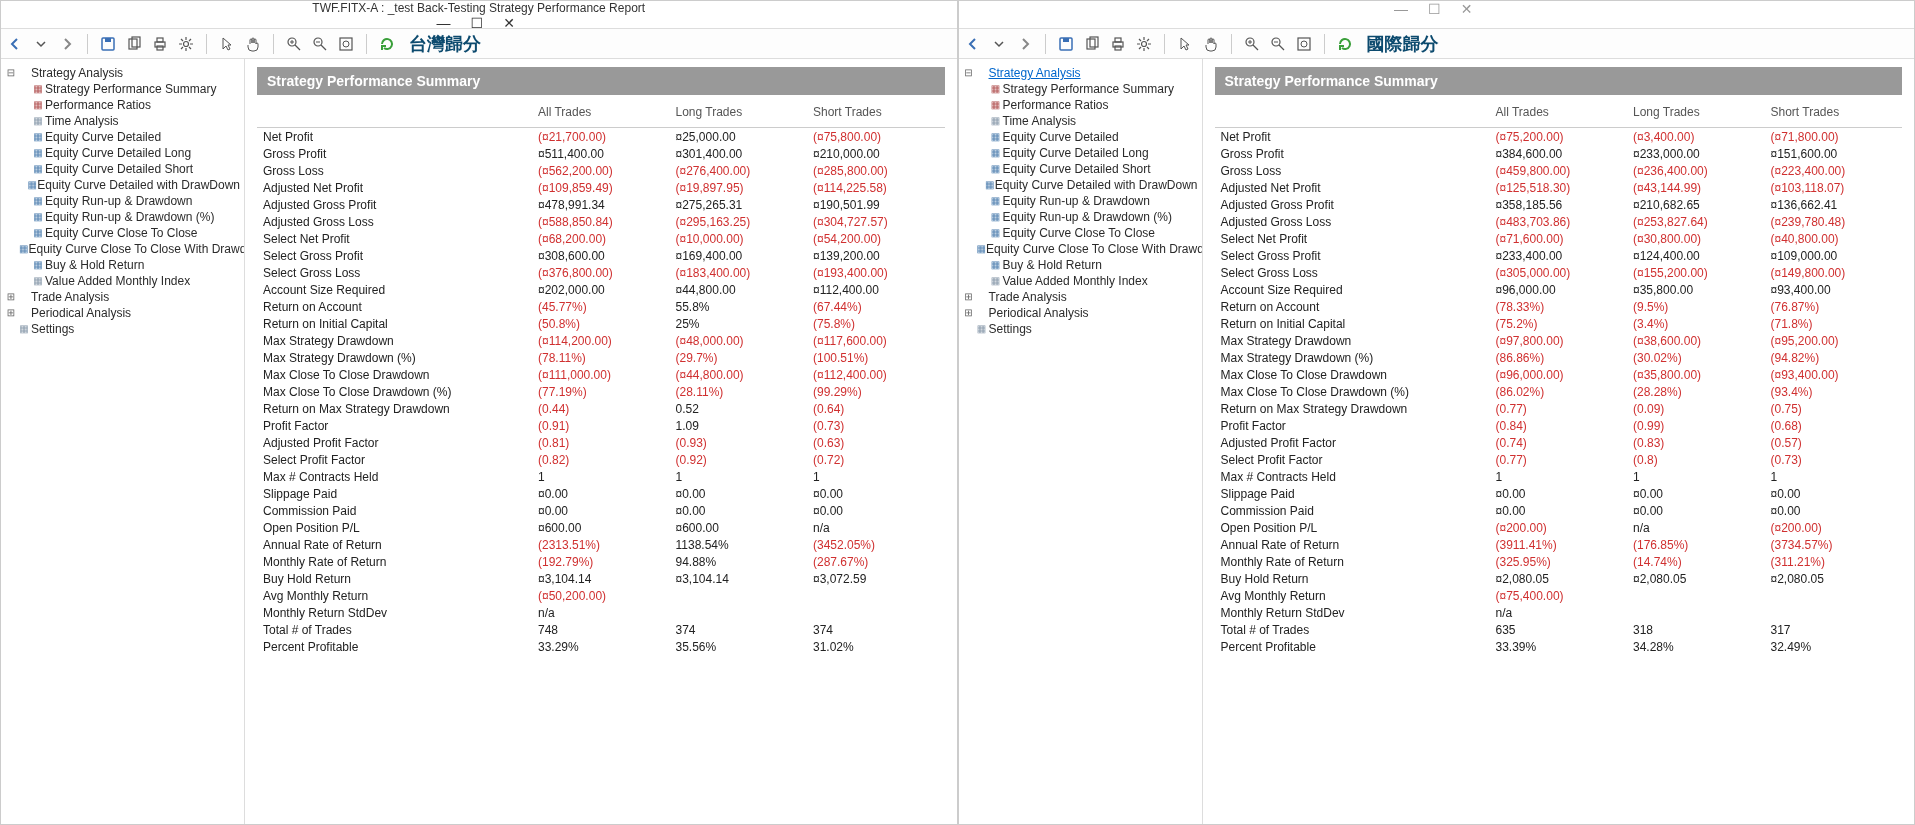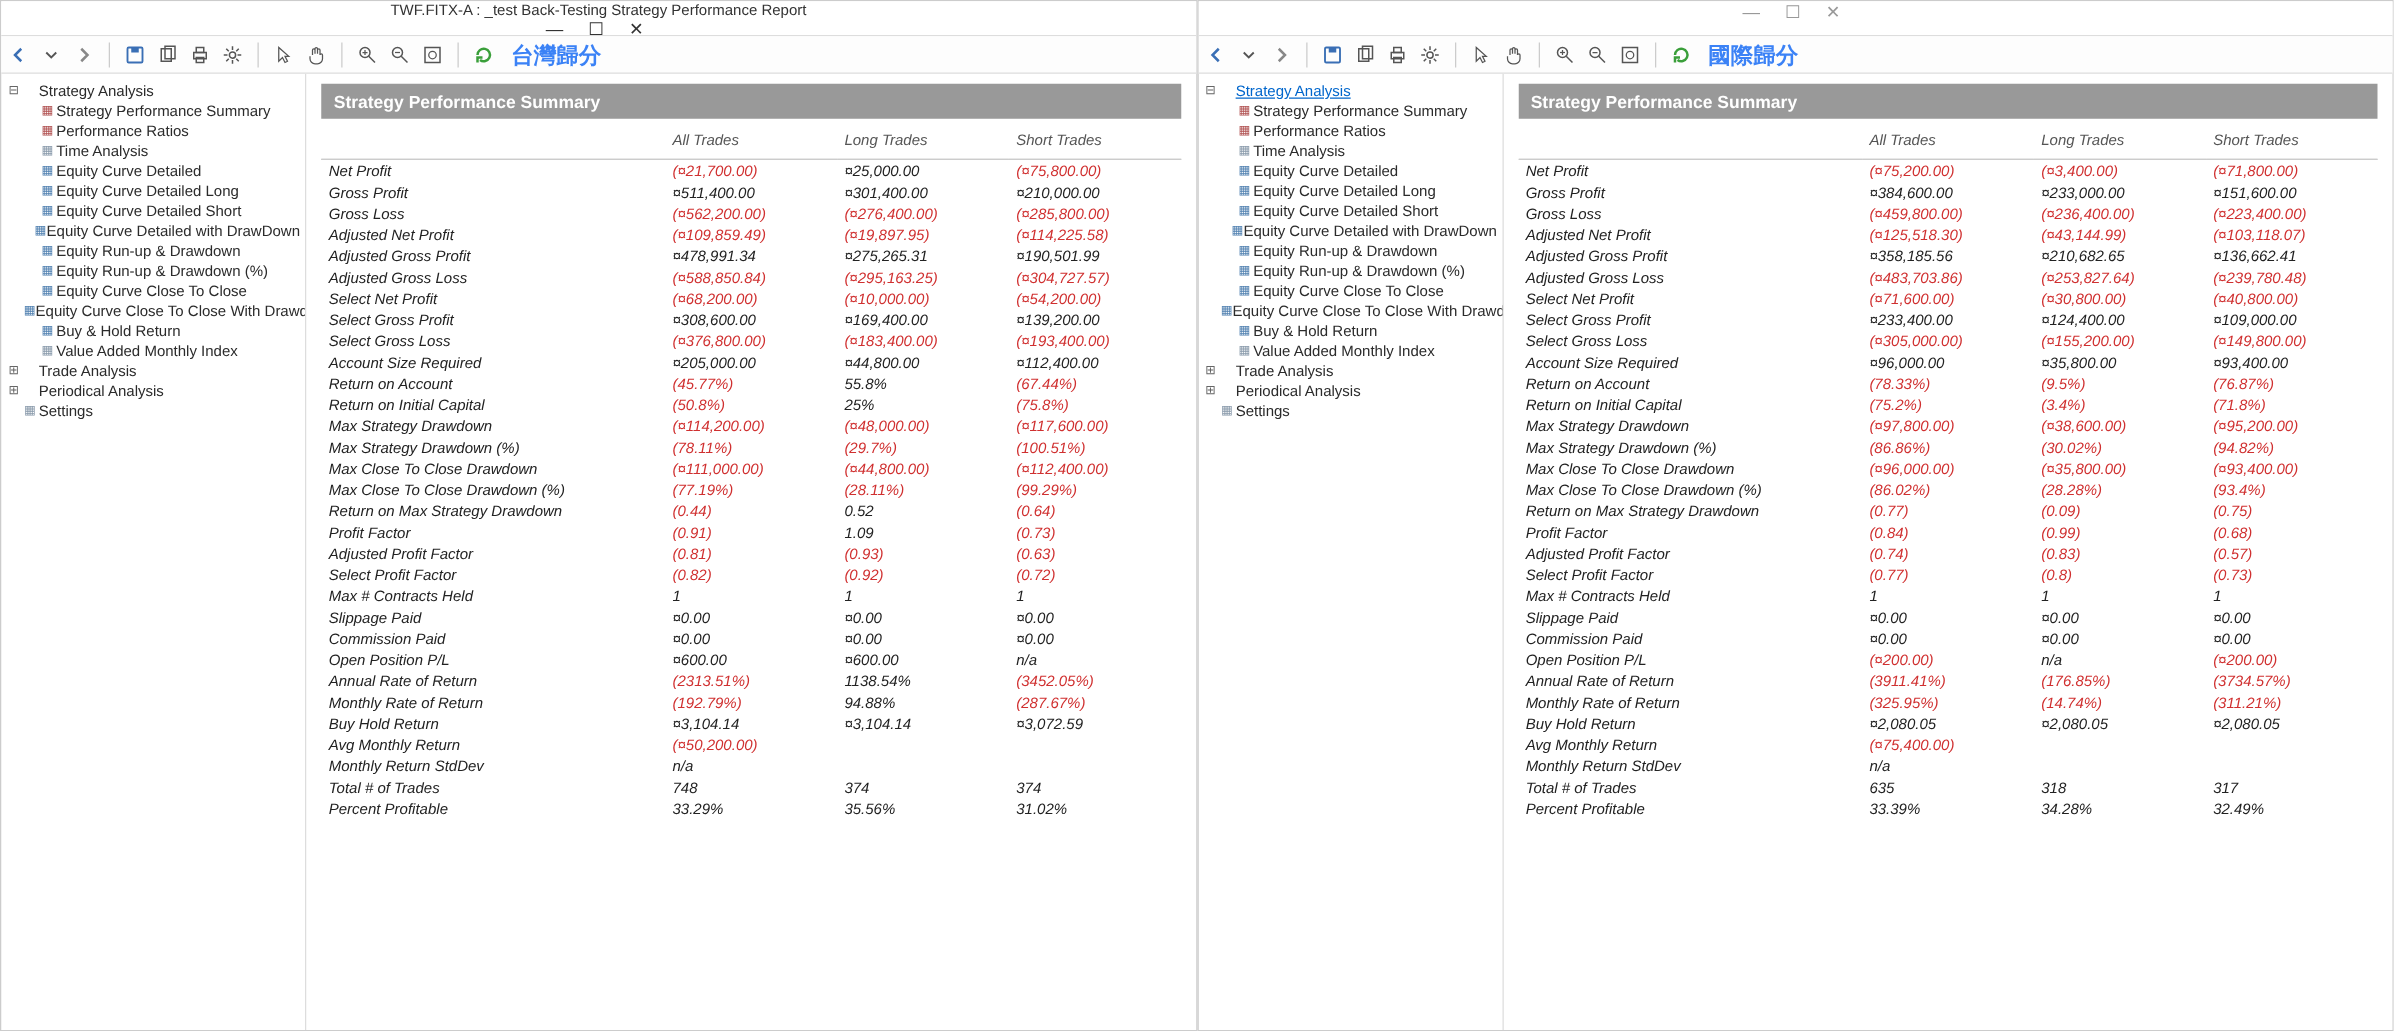--- a/index.html
+++ b/index.html
@@ -7,35 +7,35 @@
 .app { flex: 1; display: flex; flex-direction: column; border: 1px solid #ccc; }
 .titlebar { display: flex; align-items: center; height: 28px; padding: 0 8px; background: #fff; border-bottom: 1px solid #ddd; flex-direction: column; }
 .titlebar.inactive { color: #999; }
 .titlebar-title { flex: 1; font-size: 12px; }
 .titlebar-controls { display: flex; gap: 20px; padding-right: 6px; }
 .titlebar-controls span { cursor: pointer; font-size: 14px; }
 .toolbar { display: flex; align-items: center; height: 30px; padding: 0 6px; gap: 10px; border-bottom: 1px solid #ddd; background: #fdfdfd; }
 .toolbar .sep { width: 1px; height: 20px; background: #ccc; margin: 0 2px; }
 .toolbar .icon { width: 16px; height: 16px; display: inline-flex; align-items: center; justify-content: center; color: #555; cursor: pointer; }
 .toolbar .icon svg { width: 16px; height: 16px; }
-.toolbar .tag { font-weight: bold; font-size: 18px; color: #3b82f6; font-family: "Microsoft JhengHei", sans-serif; margin-left: 4px; }
+.toolbar .tag { font-weight: bold; font-size: 18px; color: #0c4a6e; font-family: "Microsoft JhengHei", sans-serif; margin-left: 4px; }
 .body { flex: 1; display: flex; overflow: hidden; }
 .tree { width: 244px; border-right: 1px solid #ddd; padding: 6px 4px; overflow: hidden; font-size: 12px; color: #2b2b2b; white-space: nowrap; }
 .tree-row { display: flex; align-items: center; height: 16px; line-height: 16px; cursor: pointer; }
 .tree-row .expander { width: 12px; text-align: center; color: #666; font-size: 10px; }
 .tree-row .ticon { width: 14px; font-size: 10px; color: #888; display:inline-flex; justify-content:center; }
 .tree-row .ticon.square { color: #b05050; }
 .tree-row .ticon.chart { color: #5080b0; }
 .tree-row .ticon.grid { color: #8899aa; }
 .tree-row.active .label { color: #0066cc; text-decoration: underline; }
 .indent-0 { padding-left: 0; }
 .indent-1 { padding-left: 14px; }
 .content { flex: 1; padding: 8px 12px 8px 12px; overflow: hidden; }
 .section-header { background: #999; color: #fff; font-weight: bold; font-size: 14px; padding: 6px 10px; margin-bottom: 6px; }
-.perf-table { width: 100%; border-collapse: collapse; table-layout: fixed; font-style: italic; }
+.perf-table { width: 100%; border-collapse: collapse; table-layout: fixed; }
 .perf-table th { text-align: left; font-weight: normal; color: #555; padding: 4px 6px 8px 6px; border-bottom: 1px solid #ccc; }
 .perf-table th.col-label { width: 40%; }
 .perf-table th.col-v { width: 20%; }
 .perf-table td { padding: 1.5px 6px; font-size: 12px; white-space: nowrap; }
 .perf-table td.label { color: #222; }
 .perf-table td.neg { color: #d03030; }
 .perf-table td.pos { color: #222; }
 </style>
 </head>
 <body>
@@ -283,21 +283,21 @@
                 <td class="pos">¤139,200.00</td>
               </tr>
               <tr>
                 <td class="label">Select Gross Loss</td>
                 <td class="neg">(¤376,800.00)</td>
                 <td class="neg">(¤183,400.00)</td>
                 <td class="neg">(¤193,400.00)</td>
               </tr>
               <tr>
                 <td class="label">Account Size Required</td>
-                <td class="pos">¤205,000.00</td>
+                <td class="pos">¤202,000.00</td>
                 <td class="pos">¤44,800.00</td>
                 <td class="pos">¤112,400.00</td>
               </tr>
               <tr>
                 <td class="label">Return on Account</td>
                 <td class="neg">(45.77%)</td>
                 <td class="pos">55.8%</td>
                 <td class="neg">(67.44%)</td>
               </tr>
               <tr>

